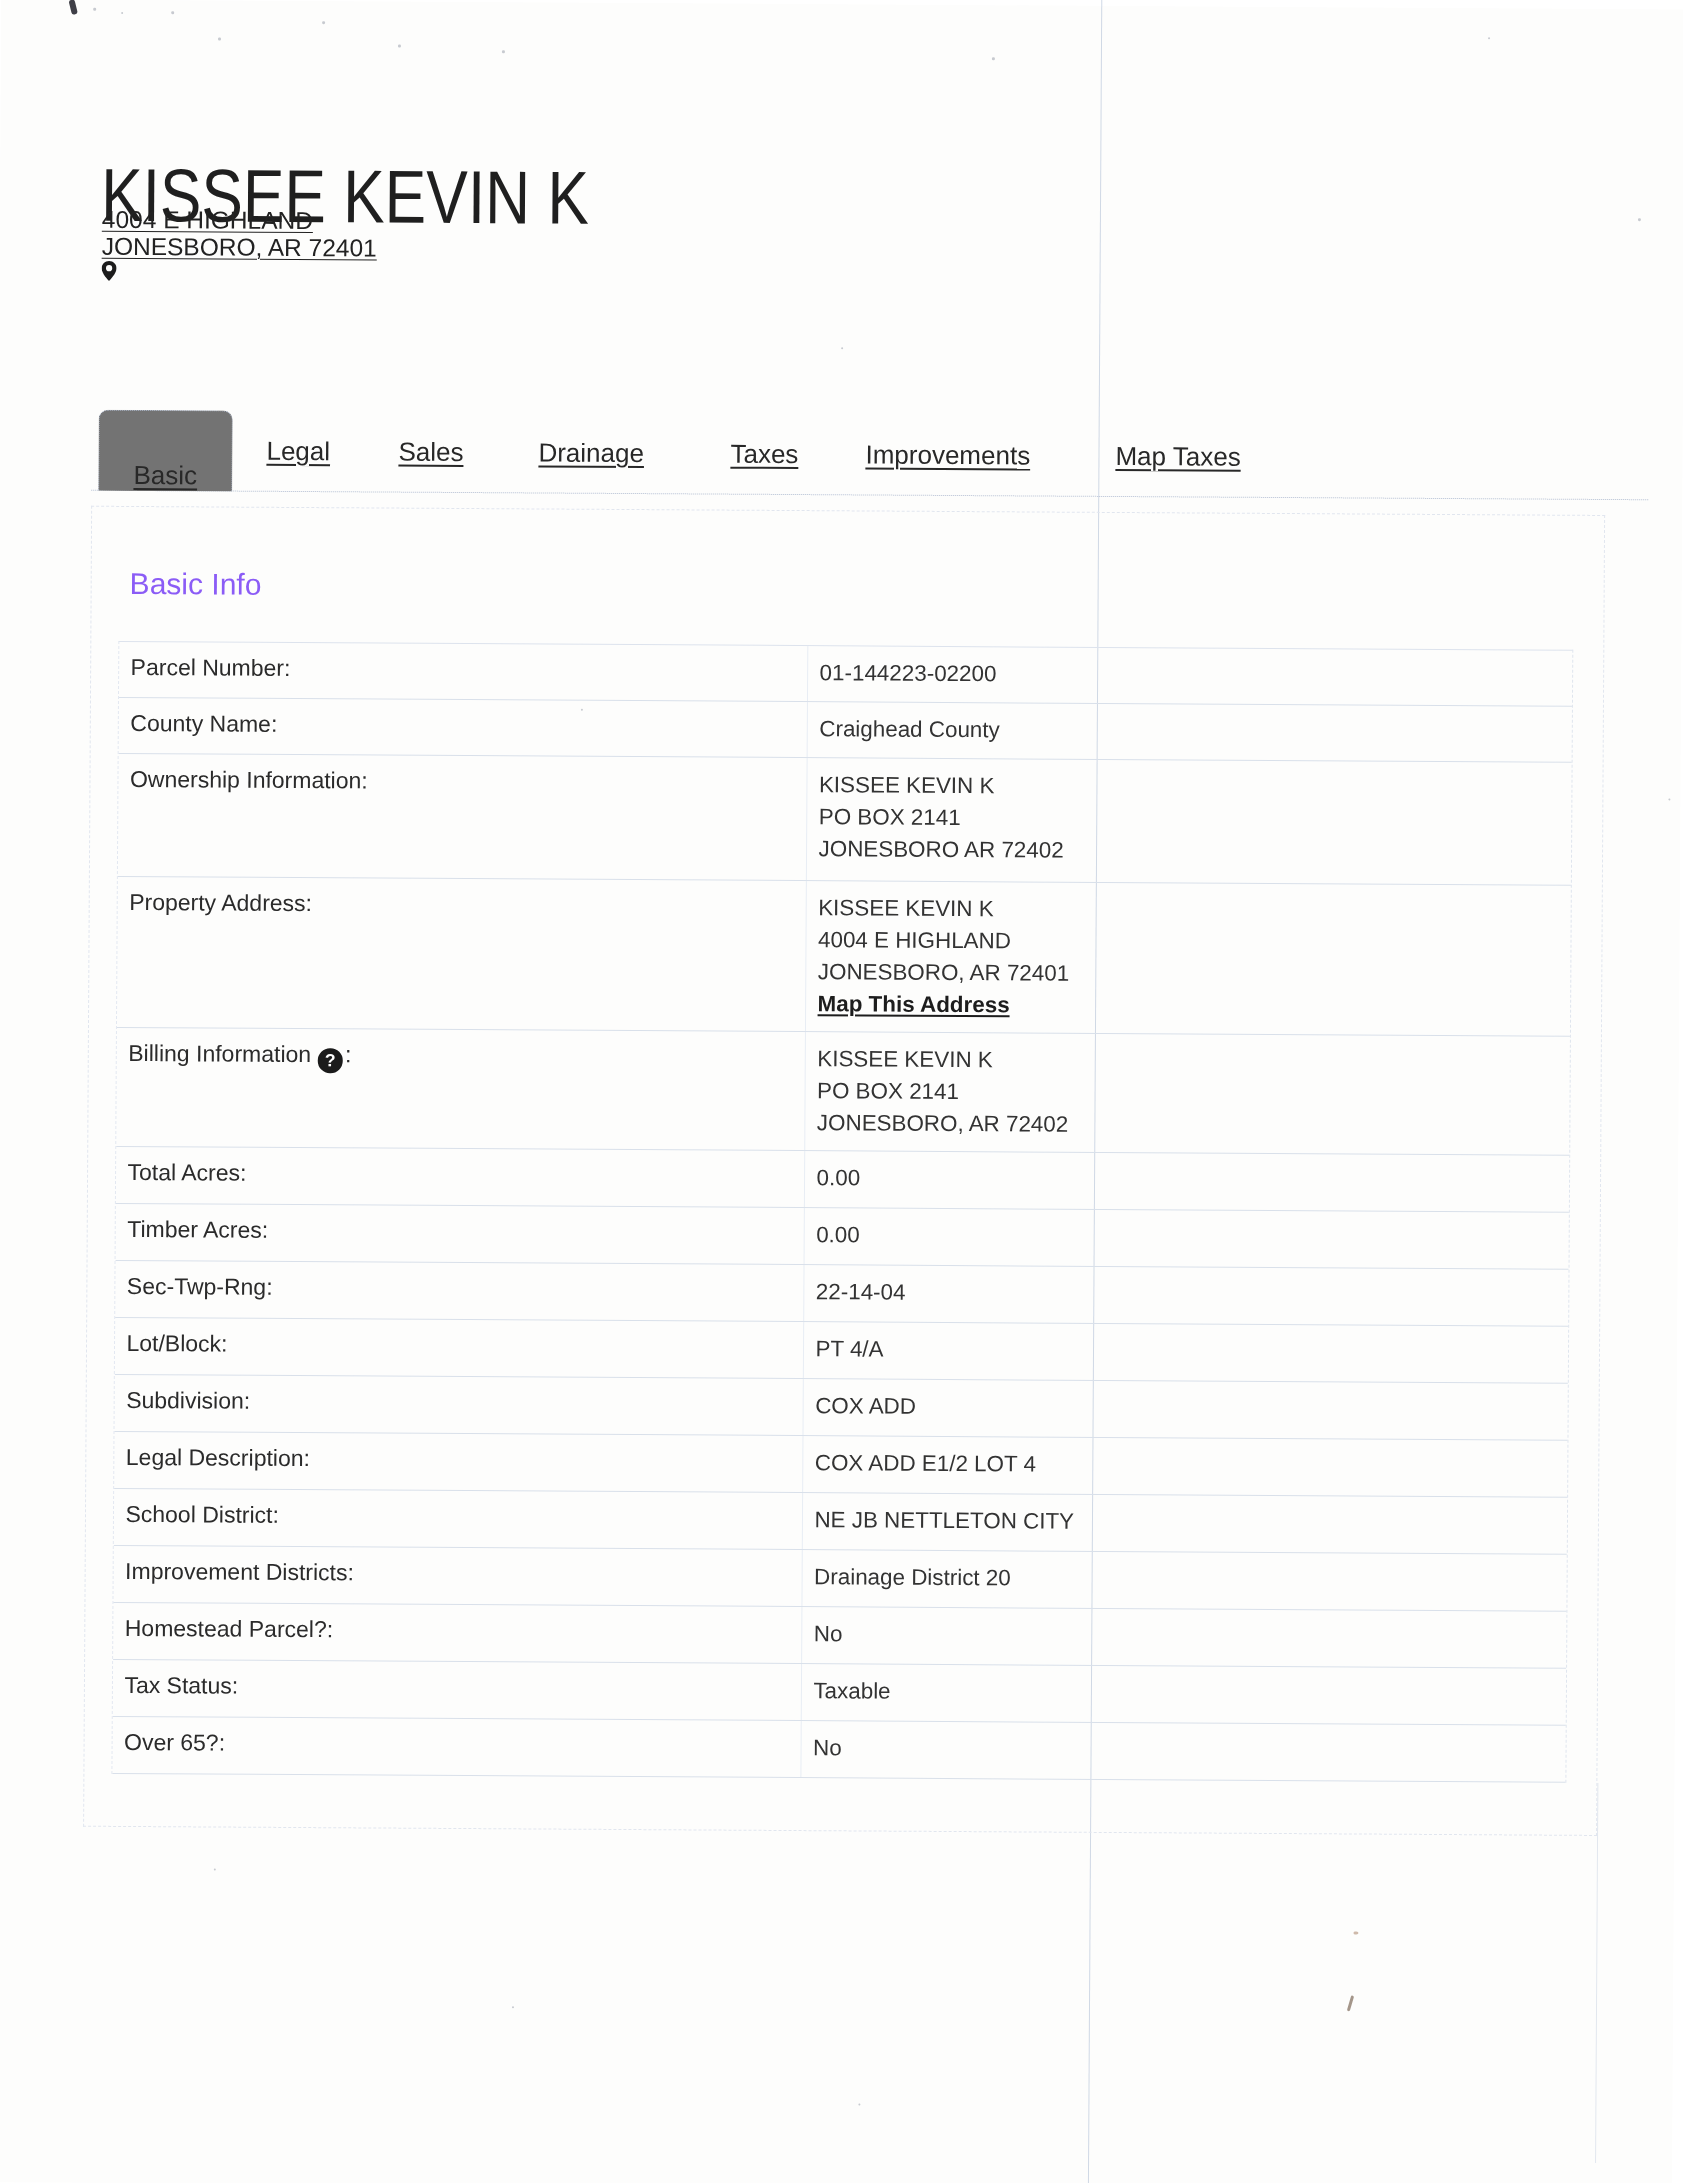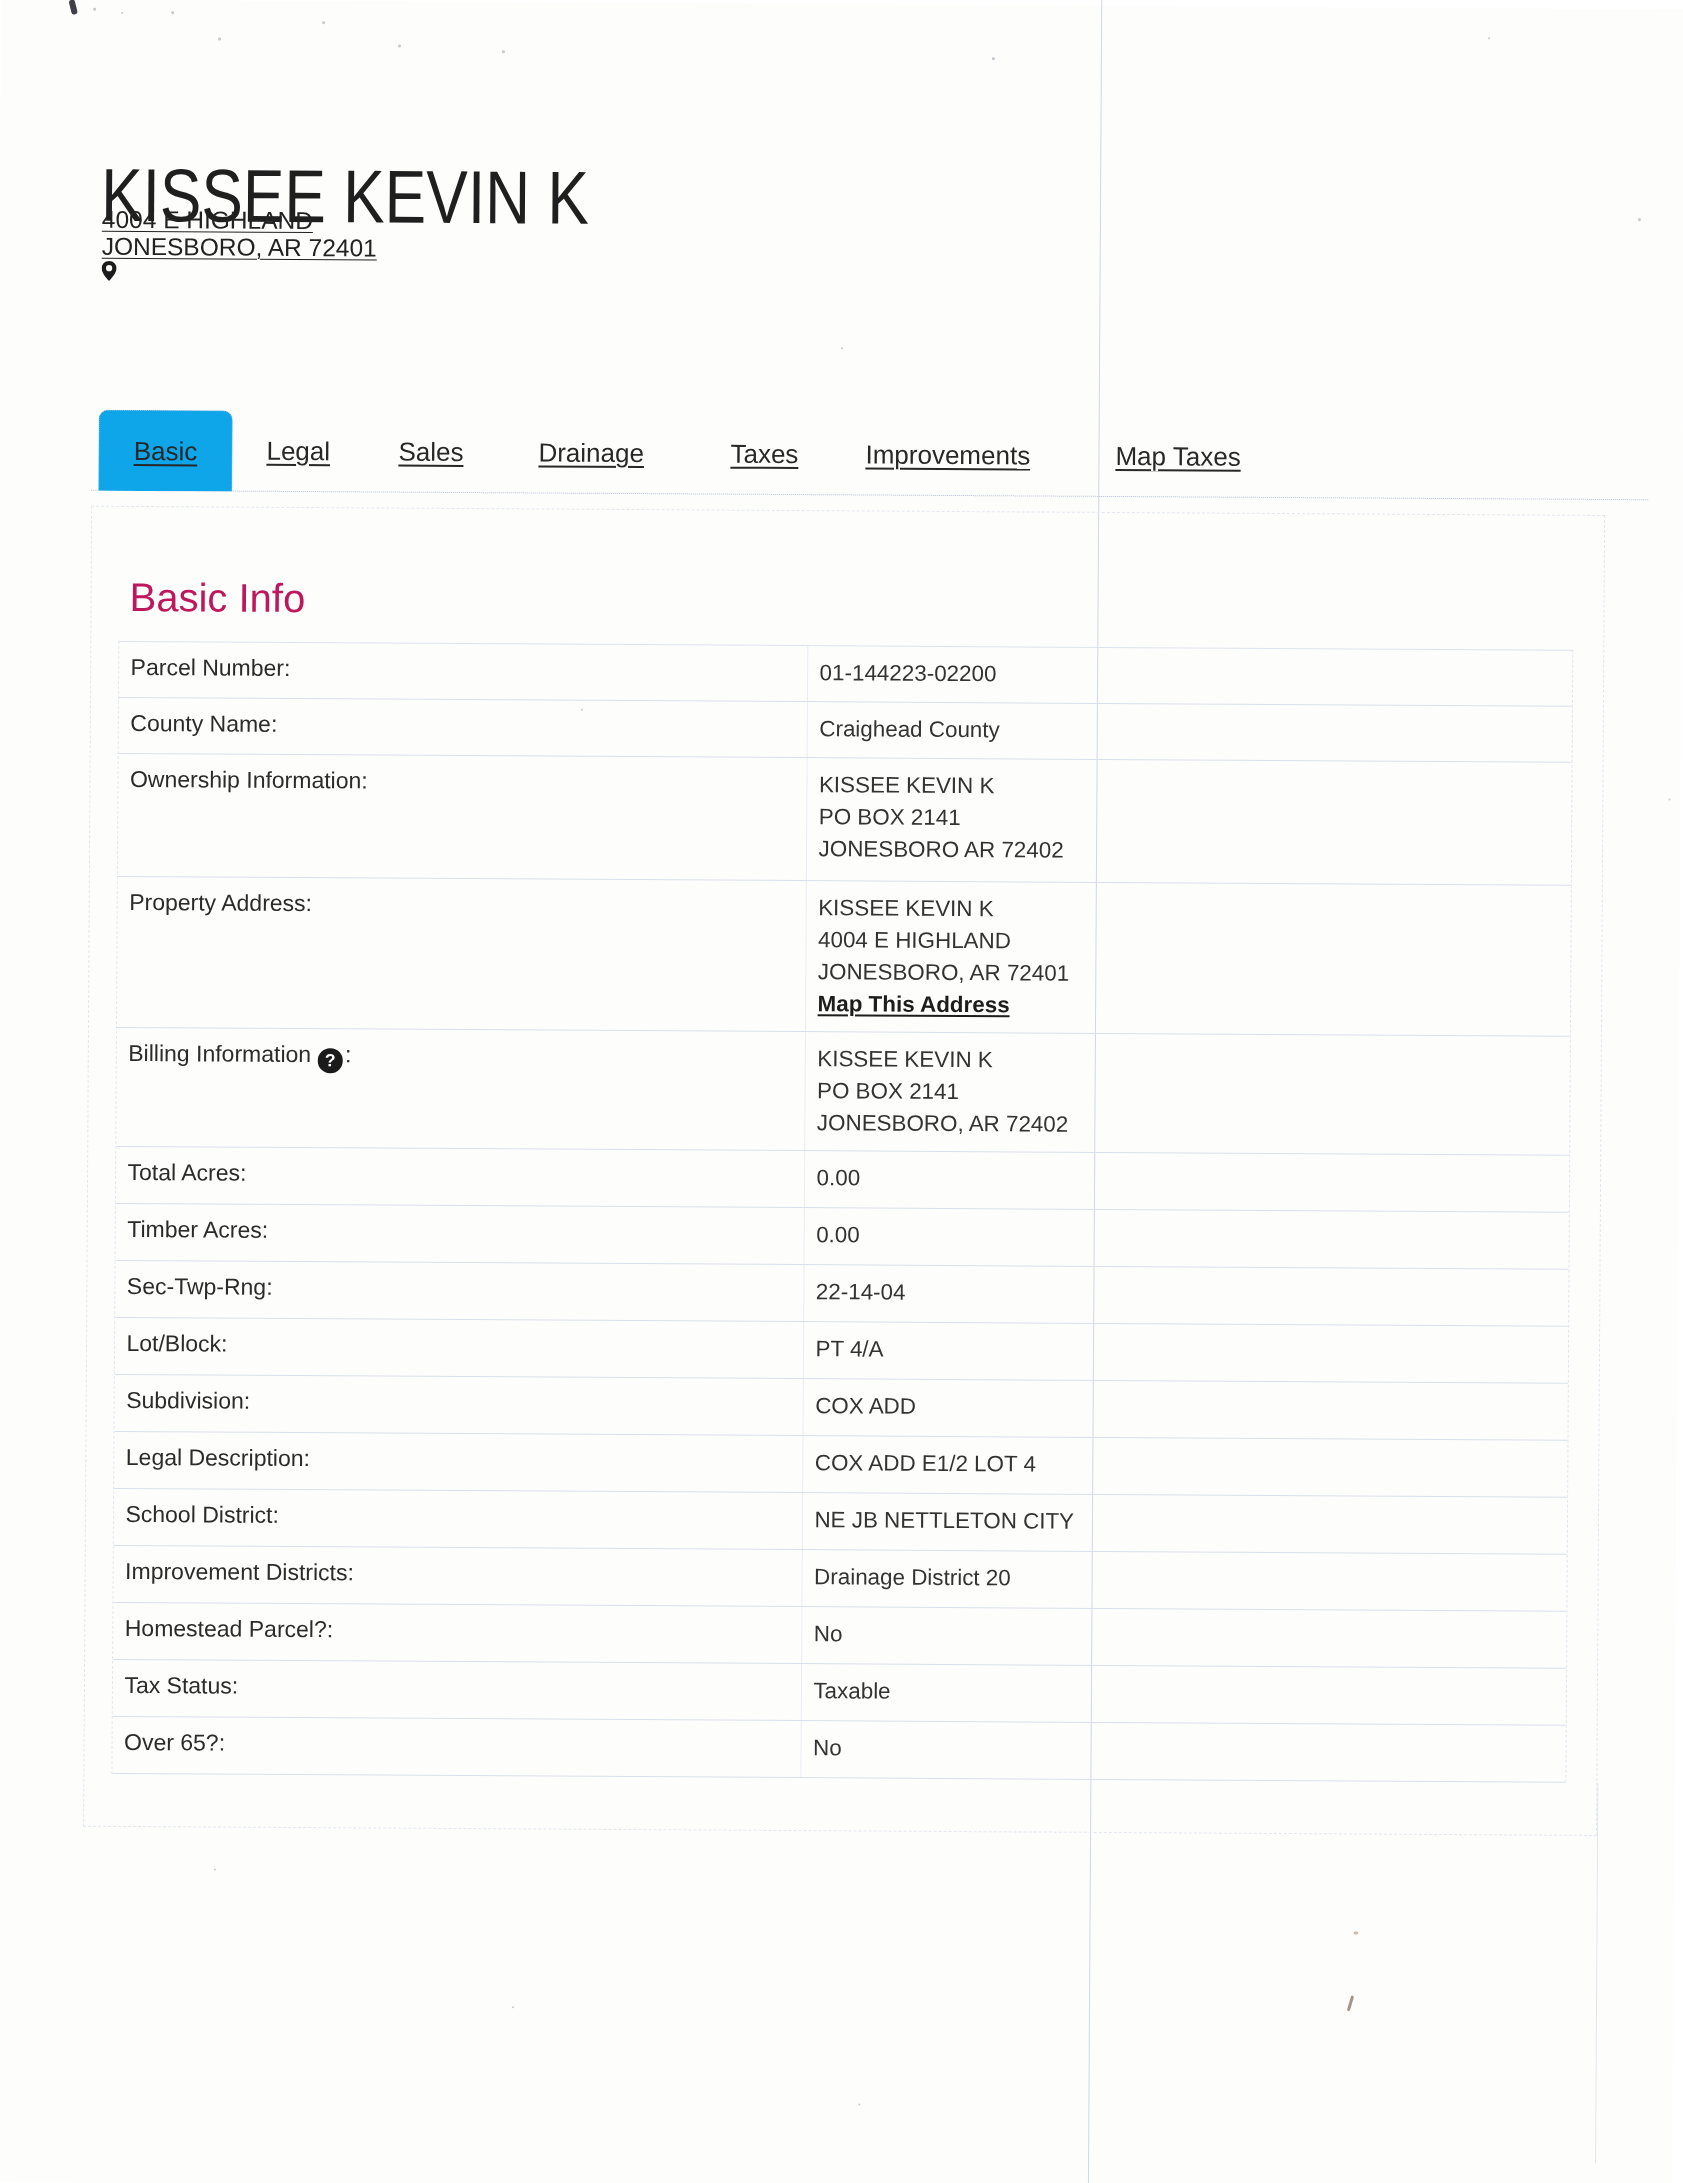--- a/index.html
+++ b/index.html
@@ -37,34 +37,34 @@
   .tabs{position:absolute;left:0;top:410px;width:100%;height:82px;}
   .tab{
     position:absolute;top:0;height:80px;display:flex;align-items:center;justify-content:center;
     font-size:26px;color:#282828;cursor:pointer;white-space:nowrap;
   }
   .tab-label{text-decoration:underline;text-decoration-thickness:2px;text-underline-offset:4.1px;}
   .tab.active{
     left:100px;width:132px;
     border:1.4px dotted #b4bfd3;border-bottom:none;
     border-radius:9.5px 9.5px 0 0;
-    background:#0ea5e9;z-index:3;
+    background:#737373;z-index:3;align-items:flex-end;
   }
   .tabs-rule{
     position:absolute;left:93px;top:490px;width:1557px;height:0;
     border-top:1.4px dotted #b4bfd3;z-index:1;
   }
   
   .panel{
     position:absolute;left:93px;top:506px;width:1514px;height:1321px;
     border:0.7px dashed #e1e6ef;box-sizing:border-box;
   }
   .heading{
     position:absolute;left:132px;top:542px;
-    font-size:40px;color:#be185d;font-weight:400;
+    font-size:30px;color:#8b5cf6;font-weight:400;
   }
   
   .info-table{
     position:absolute;left:121px;top:641px;width:1455px;
     border-top:0.7px solid #dde3ed;
     border-left:0.7px dashed #e3e8f1;
     border-right:0.7px dashed #dfe5ee;
     box-sizing:border-box;
     background:transparent;
   }

